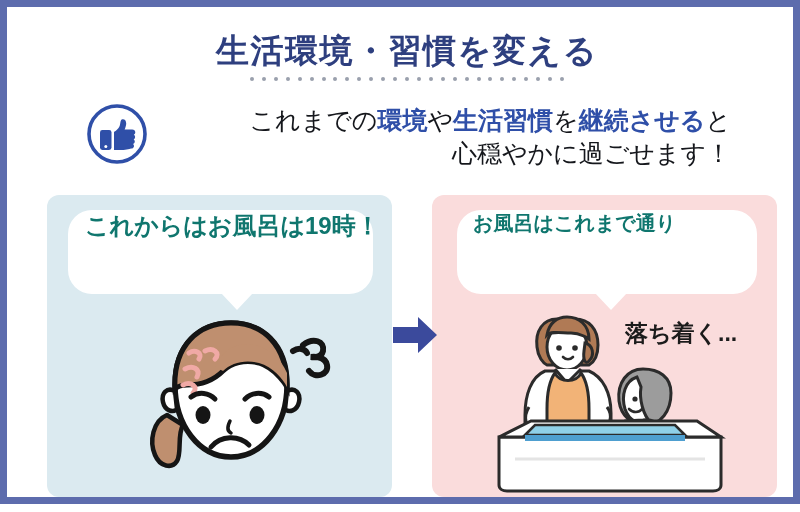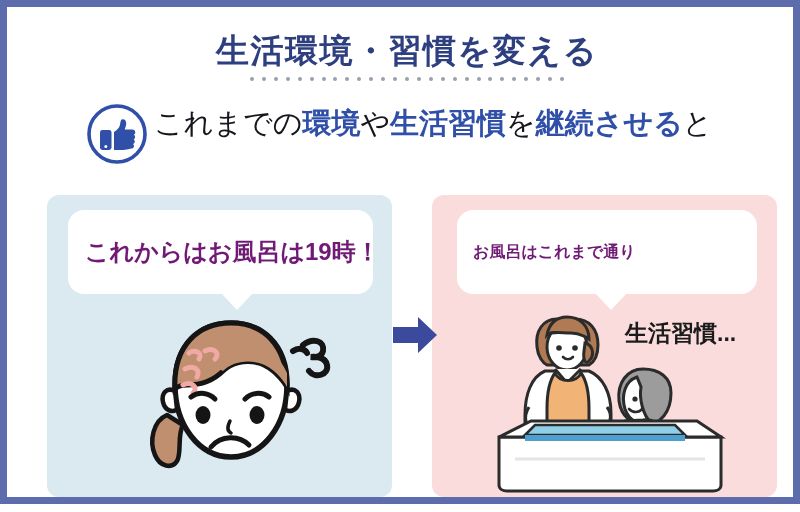--- a/index.html
+++ b/index.html
@@ -27,49 +27,49 @@
     display:flex;justify-content:space-between;align-items:center;
   }
   .dots i{
     display:block;width:4px;height:4px;border-radius:50%;
     background:#9aa0ad;
   }
   .thumb{
     position:absolute;left:79px;top:96px;width:62px;height:62px;
   }
   .sub-lines{
-    position:absolute;left:147px;top:97px;width:560px;
-    text-align:left;
-    font-size:29px;line-height:1.33;font-weight:500;
+    position:absolute;left:164px;top:97px;width:560px;
+    text-align:right;
+    font-size:25px;line-height:1.33;font-weight:500;
     color:#15171c;
     white-space:nowrap;
   }
   .sub-lines .hi{color:#2f4fa8;font-weight:bold;}
   .sub-lines .l2{display:block;}
   
   .panel{
     position:absolute;top:188px;height:302px;border-radius:12px;
   }
   .panel-left{left:40px;width:345px;background:#dbeaf0;}
   .panel-right{left:425px;width:345px;background:#fadcdc;}
   
   .bubble{
-    position:absolute;background:#ffffff;border-radius:16px;
+    position:absolute;background:#ffffff;border-radius:24px;
     box-sizing:border-box;
-    display:flex;flex-direction:column;justify-content:center;
-    font-weight:bold;color:#701a75;
+    display:flex;flex-direction:column;
+    font-weight:bold;color:#0f766e;
   }
   .bubble .bl{display:block;white-space:nowrap;}
   .bubble-left{
     left:61px;top:203px;width:305px;height:84px;
     padding:0 0 0 17px;font-size:24px;line-height:1.32;
   }
   .bubble-right{
     left:450px;top:203px;width:300px;height:84px;
-    padding:0 0 0 16px;font-size:16px;line-height:1.32;
+    padding:0 0 0 16px;font-size:20px;line-height:1.32;
   }
   .tail{
     position:absolute;width:0;height:0;
     border-left:16px solid transparent;
     border-right:16px solid transparent;
     border-top:17px solid #ffffff;
   }
   .tail-left{left:214px;top:286px;}
   .tail-right{left:588px;top:286px;}
   
@@ -127,20 +127,21 @@
       <rect x="14" y="27" width="11.5" height="20" rx="2.4" fill="#2f4fa8"></rect>
       <circle cx="19.8" cy="43.4" r="1.5" fill="#ffffff"></circle>
       <path d="M28 47 L28 29 C28 29 32.5 26.5 33.8 22.6 C34.6 20.2 34.2 16.6 36.4 16.3 C38.6 16 40.2 17.6 40.2 20.4 C40.2 23 38.6 26.6 38.6 26.6 L46.2 26.6 C48.1 26.6 49.3 27.8 49.3 29.3 C49.3 30.4 48.7 31.3 47.8 31.8 C48.6 32.2 49.1 33 49.1 34 C49.1 35.1 48.5 35.9 47.6 36.4 C48.3 36.8 48.8 37.6 48.8 38.5 C48.8 39.6 48.1 40.5 47.1 40.9 C47.7 41.4 48 42.1 48 42.9 C48 44.3 46.9 45.5 45.2 45.5 L45.2 45.5 C45.2 45.5 40 47 36 47 Z" fill="#2f4fa8"></path>
     </svg>
   </div>
 
   <div class="sub-lines">
     <span class="bl">
       <span>これまでの</span><span class="hi">環境</span><span>や</span><span class="hi">生活習慣</span><span>を</span><span class="hi">継続させる</span><span>と</span>
     </span>
+    <span class="l2">心穏やかに過ごせます！</span>
   </div>
 
   <div class="panel panel-left"></div>
 
   <div class="panel panel-right"></div>
 
   <div class="bubble bubble-left">
     <span class="bl">これからはお風呂は19時！</span>
   </div>
   <div class="tail tail-left"></div>
@@ -223,15 +224,15 @@
       <path d="M14 134 L236 134 L236 182 C236 186 232 188 228 188 L22 188 C18 188 14 186 14 182 Z" fill="#ffffff" stroke="#2b2b2b" stroke-width="3"></path>
       <path d="M14 134 L46 118 L212 118 L236 134 Z" fill="#ffffff" stroke="#2b2b2b" stroke-width="3"></path>
 
       <path d="M40 132 L200 132 L190 122 L50 122 Z" fill="#8fd0e8" stroke="#2b2b2b" stroke-width="2.6"></path>
       <path d="M40 132 L200 132 L200 138 L40 138 Z" fill="#4e9fd0"></path>
 
       <path d="M30 156 L220 156" fill="none" stroke="#e4e4e4" stroke-width="3"></path>
     </svg>
   </div>
 
-  <div class="ochitsuku">生活習慣...</div>
+  <div class="ochitsuku">落ち着く...</div>
 
 </div>
 
 </body></html>

